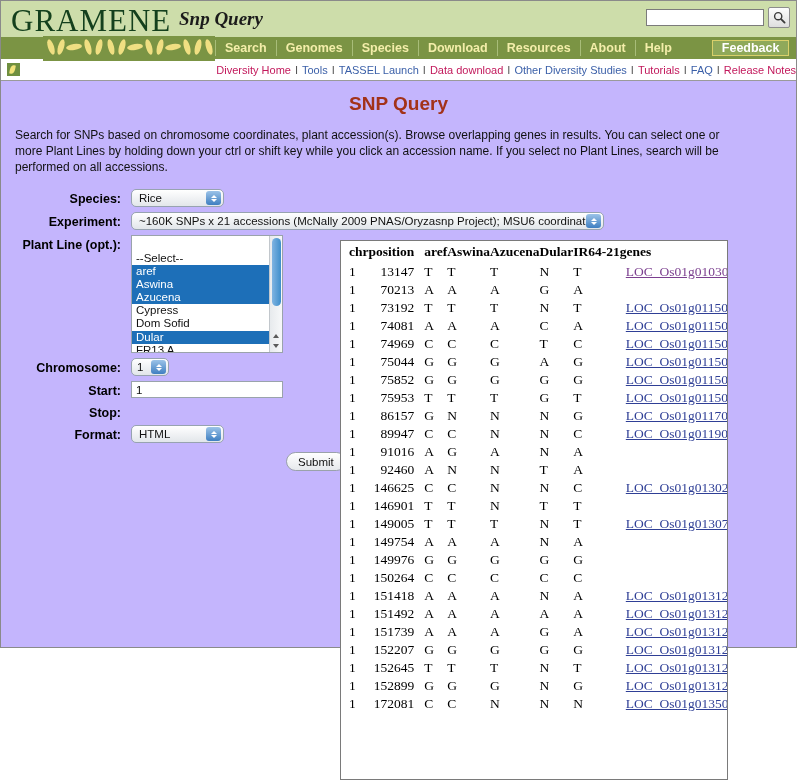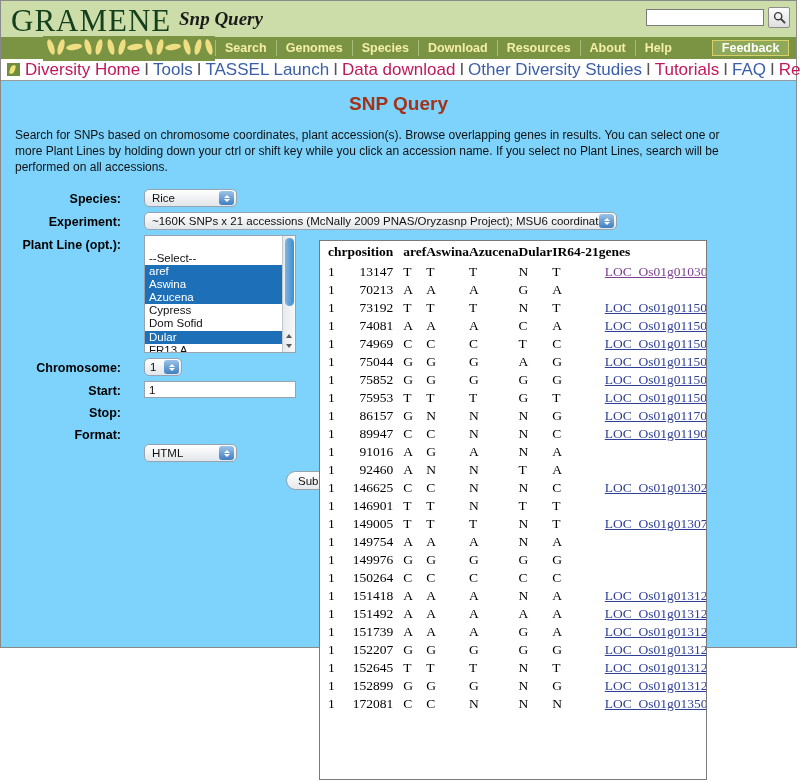--- a/index.html
+++ b/index.html
@@ -7,21 +7,21 @@
     width:800px;height:781px;
     background:#ffffff;
     font-family:"Liberation Sans", sans-serif;
     font-size:13px;color:#000;
     position:relative;overflow:hidden;
   }
 
   
   #page-panel{
     position:absolute;left:0;top:0;width:797px;height:648px;
-    background:#7dd3fc;border:1px solid #8a8a8a;box-sizing:border-box;
+    background:#c4b5fd;border:1px solid #8a8a8a;box-sizing:border-box;
   }
 
   
   #masthead{
     position:relative;height:36px;background:#cdddaa;
     border-bottom:0;overflow:hidden;
   }
   #brand{
     position:absolute;left:10px;top:2px;
     font-family:"Liberation Serif", serif;
@@ -61,22 +61,23 @@
   .nav-item.last{border-right:1px solid #a8bd79;}
   .nav-item.active{
     background:#8fa95a;color:#ffffff;
     border-top:1px solid #d9d06a;border-bottom:1px solid #d9d06a;
     border-left:1px solid #d9d06a;border-right:1px solid #d9d06a;margin-left:31px;
   }
 
   
   #sublinks{
     height:21px;background:#fff;display:flex;align-items:center;
-    padding-left:6px;font-size:17px;white-space:nowrap;
+    padding-left:6px;font-size:11px;white-space:nowrap;
     border-bottom:1px solid #9a9a9a;
+    justify-content:space-between;
   }
   #leaf-badge{
     width:13px;height:13px;background:#6f8f3f;margin-right:5px;position:relative;flex:0 0 auto;
   }
   #leaf-badge:after{
     content:"";position:absolute;left:3px;top:2px;width:5px;height:9px;
     background:#f1e27a;border-radius:60% 10% 60% 10%;transform:rotate(12deg);
   }
   .sublink{cursor:pointer;}
   .sublink.red{color:#c2185b;}
@@ -89,42 +90,42 @@
     text-align:center;font-size:19px;font-weight:bold;color:#a33219;
     margin:12px 0 12px 0;font-family:"Liberation Sans", sans-serif;
   }
   #intro{
     font-size:12px;line-height:16px;color:#111;margin:0 0 14px 2px;width:712px;
   }
 
   
   .frow{display:flex;align-items:flex-start;margin-bottom:5px;}
   .flabel{
-    width:108px;text-align:right;padding-right:23px;
+    width:108px;text-align:right;padding-right:10px;
     font-weight:bold;font-size:12.5px;color:#000;padding-top:3px;flex:0 0 auto;
   }
   .aqua-select{
     position:relative;height:18px;border:1px solid #97a3b0;border-radius:5px;
     background:linear-gradient(#ffffff,#e2e6ea);
     font-size:11.5px;font-family:"Liberation Sans", sans-serif;
     display:flex;align-items:center;padding:0 22px 0 7px;box-sizing:border-box;
     color:#111;cursor:pointer;white-space:nowrap;
   }
   .aqua-select .arrows{
     position:absolute;right:2px;top:1px;width:15px;height:14px;border-radius:3px;
     background:linear-gradient(#9cc3e8,#3f7fc1);
     display:flex;flex-direction:column;align-items:center;justify-content:center;gap:1px;
   }
   .arrows i{display:block;width:0;height:0;border-left:3px solid transparent;border-right:3px solid transparent;}
   .arrows i.up{border-bottom:3.5px solid #fff;}
   .arrows i.dn{border-top:3.5px solid #fff;}
 
   #species-select{width:93px;}
   #experiment-select{width:473px;}
-  #format-select{width:93px;margin-top:19px;}
+  #format-select{width:93px;}
   #chromosome-select{width:38px;padding:0 20px 0 5px;}
 
   
   #plantline-box{
     width:152px;height:118px;border:1px solid #9aa3ab;background:#fff;
     position:relative;overflow:hidden;box-sizing:border-box;
     font-size:11.5px;
   }
   #plantline-list{position:absolute;left:0;top:16px;right:13px;}
   .pl-opt{
@@ -156,21 +157,21 @@
   #submit-row{display:flex;justify-content:flex-start;margin-top:9px;margin-left:273px;}
   #submit-btn{
     min-width:56px;height:19px;border:1px solid #9aa2aa;border-radius:10px;
     background:linear-gradient(#ffffff,#e6e9ec);
     font-size:11.5px;font-family:"Liberation Sans", sans-serif;color:#111;
     cursor:pointer;padding:0 11px;
   }
 
   
   #results-panel{
-    position:absolute;left:319px;top:240px;width:388px;height:540px;
+    position:absolute;left:340px;top:240px;width:388px;height:540px;
     background:#fff;border:1px solid #7a7a7a;box-sizing:border-box;
     overflow:hidden;
   }
   #results-table{
     border-collapse:collapse;width:100%;
     font-family:"Liberation Serif", serif;font-size:13.5px;color:#000;
   }
   #results-table th{
     font-weight:bold;text-align:left;padding:3px 0 3px 0;white-space:nowrap;
   }

